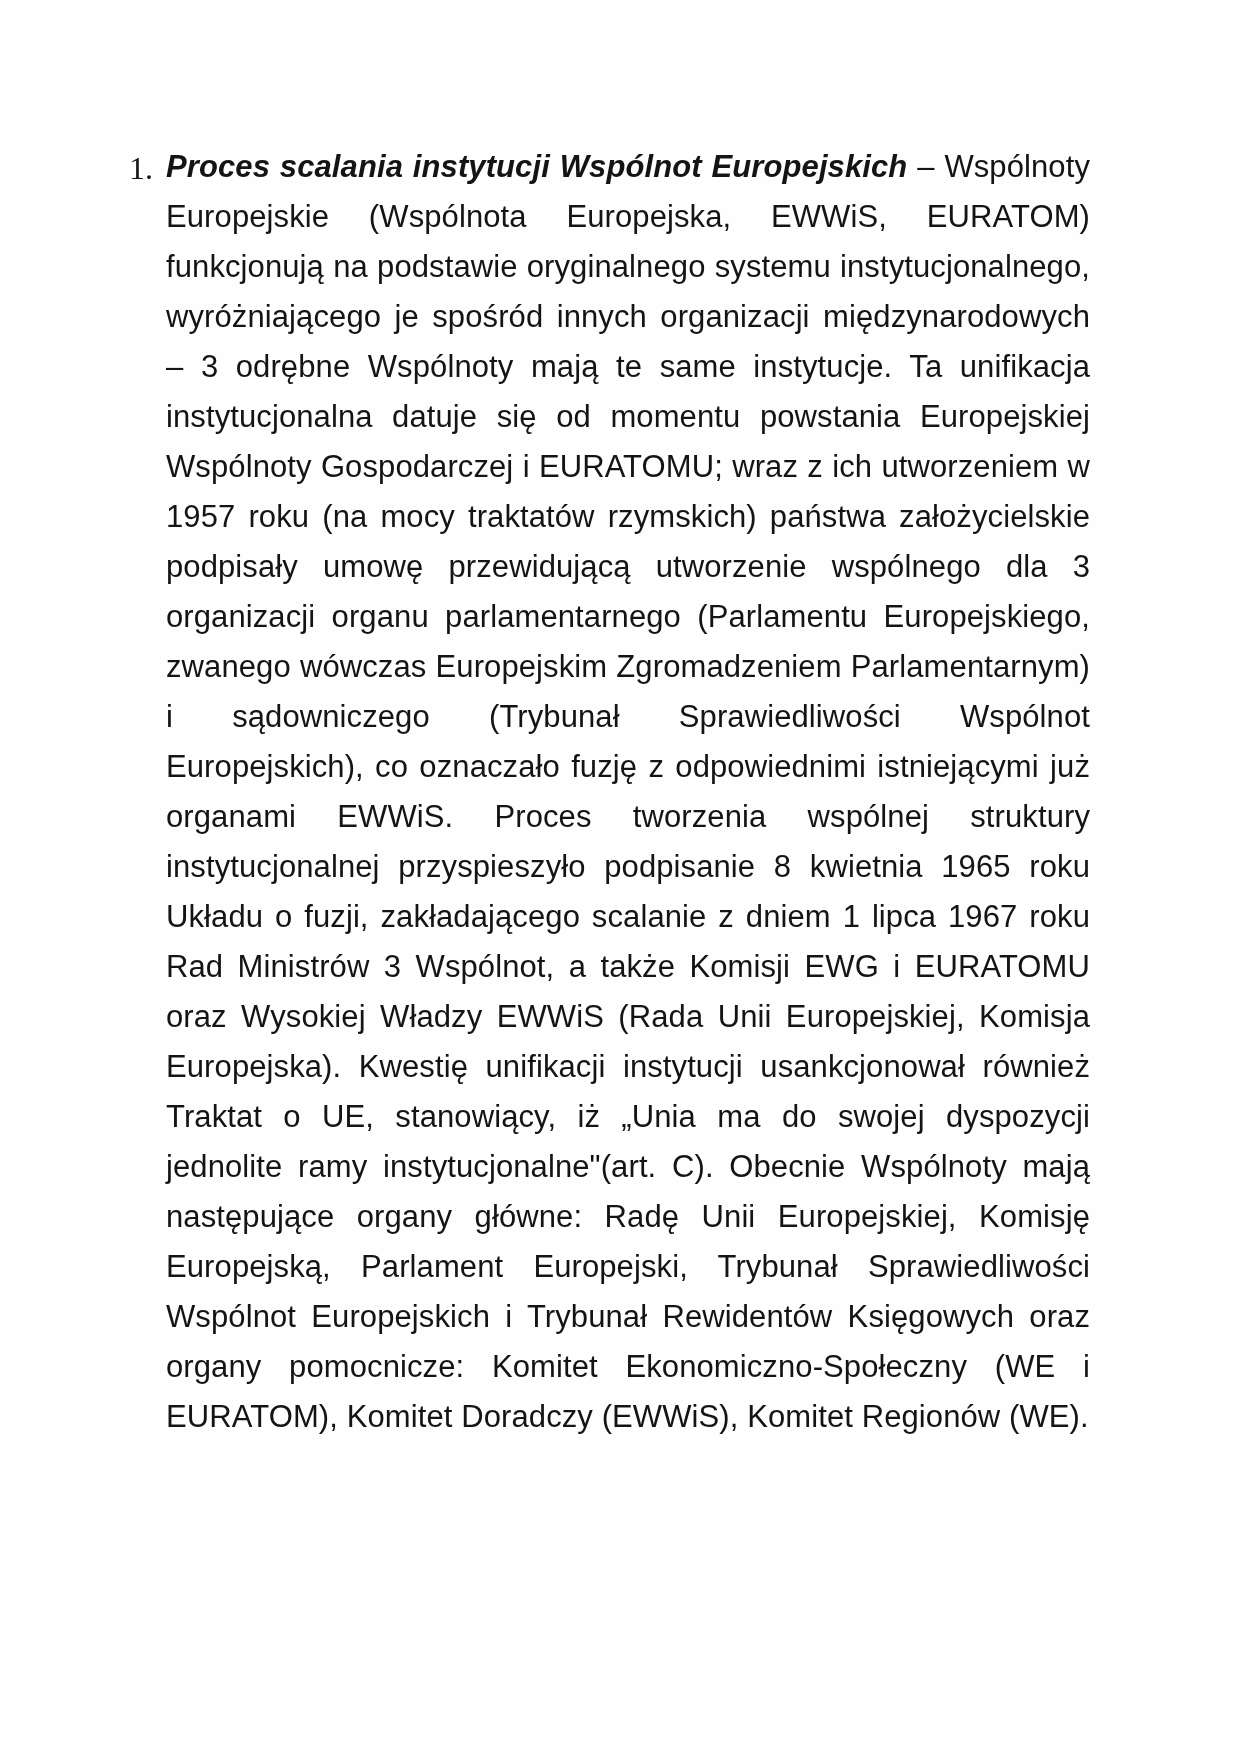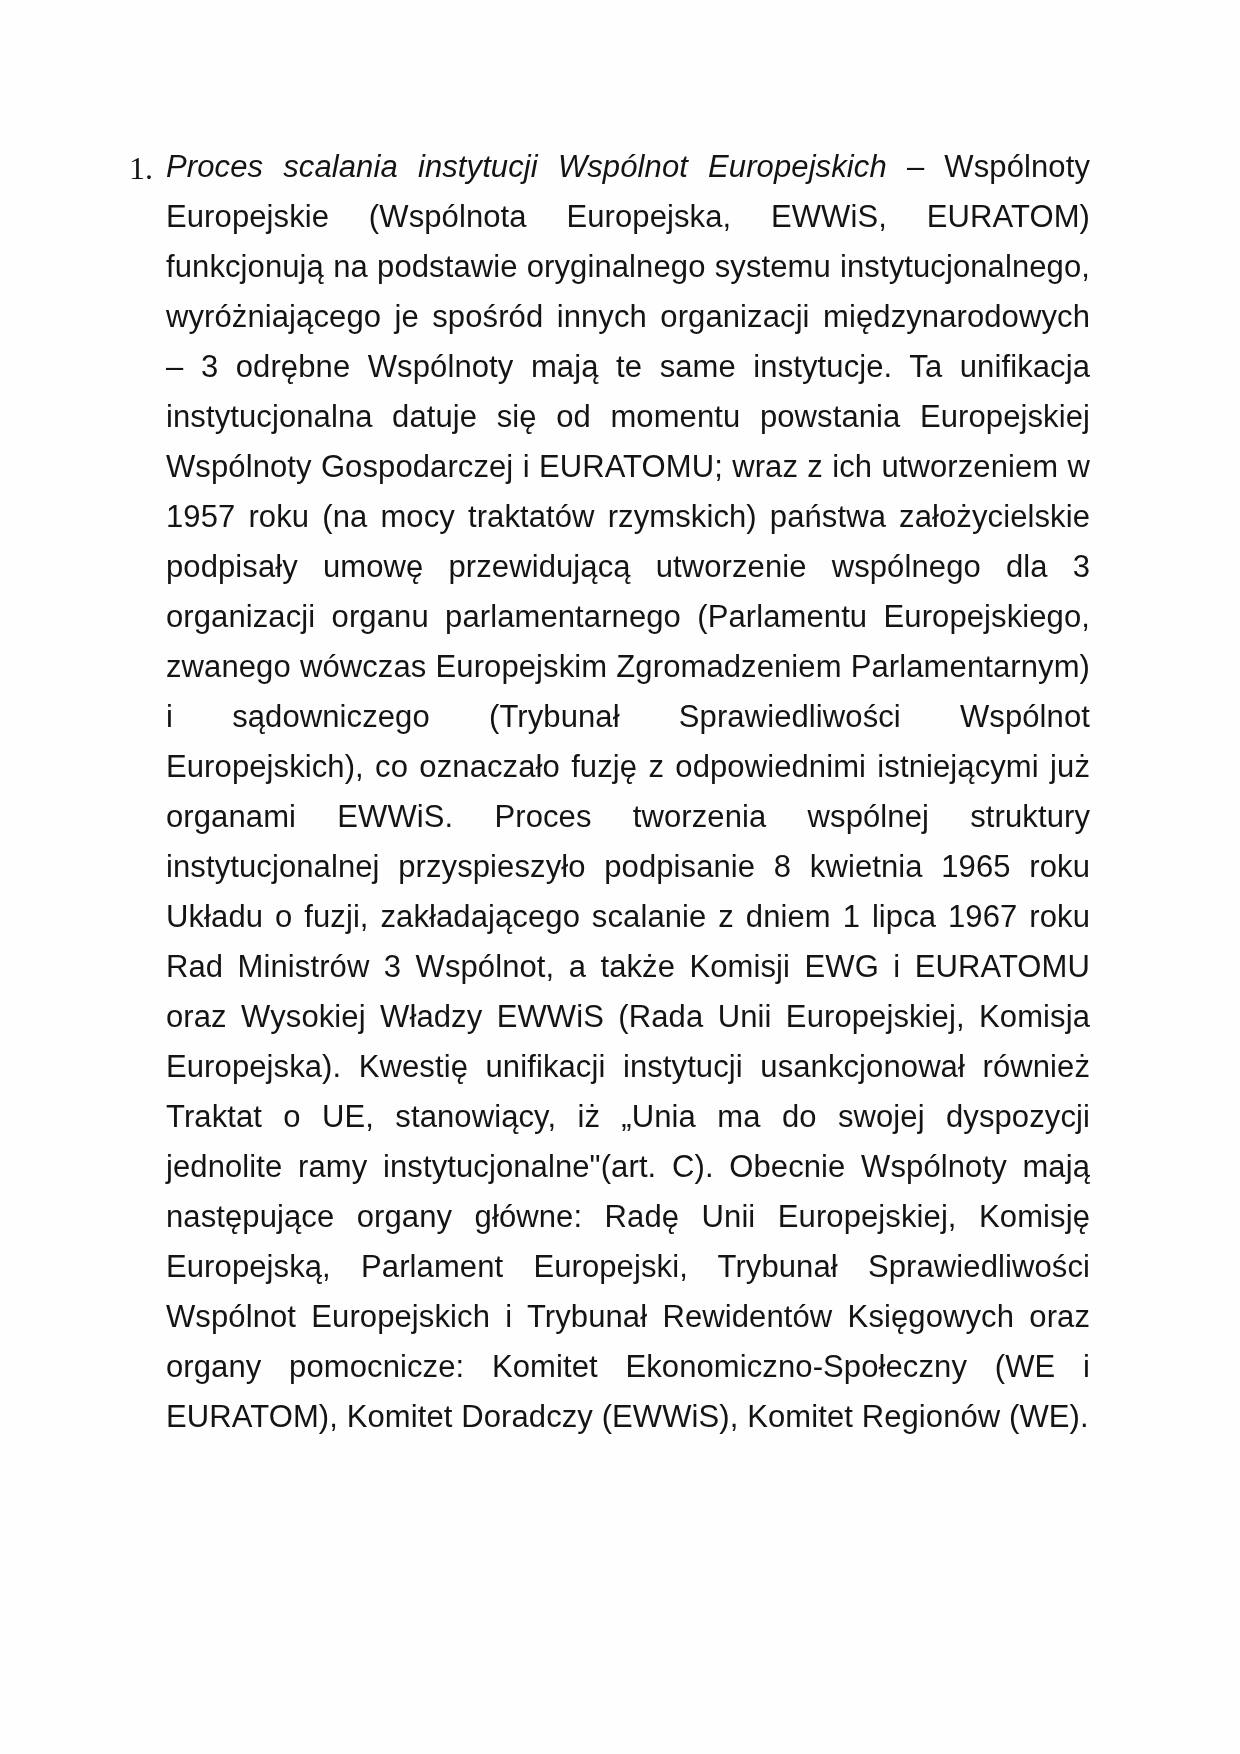--- a/index.html
+++ b/index.html
@@ -37,21 +37,21 @@
     position: absolute;
     left: -37px;
     top: 1px;
     font-family: "Liberation Serif", serif;
     font-size: 32px;
     line-height: 50px;
     font-weight: normal;
     font-style: normal;
   }
   .heading {
-    font-weight: normal;
+    font-weight: bold;
     font-style: italic;
   }
 </style>
 </head>
 <body>
 
 <div class="page">
   <div class="paragraph">
     <span class="marker">1.</span><span class="heading">Proces scalania instytucji Wspólnot Europejskich</span><span> – Wspólnoty Europejskie (Wspólnota Europejska, EWWiS, EURATOM) funkcjonują na podstawie oryginalnego systemu instytucjonalnego, wyróżniającego je spośród innych organizacji międzynarodowych – 3 odrębne Wspólnoty mają te same instytucje. Ta unifikacja instytucjonalna datuje się od momentu powstania Europejskiej Wspólnoty Gospodarczej i EURATOMU; wraz z ich utworzeniem w 1957 roku (na mocy traktatów rzymskich) państwa założycielskie podpisały umowę przewidującą utworzenie wspólnego dla 3 organizacji organu parlamentarnego (Parlamentu Europejskiego, zwanego wówczas Europejskim Zgromadzeniem Parlamentarnym) i sądowniczego (Trybunał Sprawiedliwości Wspólnot Europejskich), co oznaczało fuzję z odpowiednimi istniejącymi już organami EWWiS. Proces tworzenia wspólnej struktury instytucjonalnej przyspieszyło podpisanie 8 kwietnia 1965 roku Układu o fuzji, zakładającego scalanie z dniem 1 lipca 1967 roku Rad Ministrów 3 Wspólnot, a także Komisji EWG i EURATOMU oraz Wysokiej Władzy EWWiS (Rada Unii Europejskiej, Komisja Europejska). Kwestię unifikacji instytucji usankcjonował również Traktat o UE, stanowiący, iż „Unia ma do swojej dyspozycji jednolite ramy instytucjonalne"(art. C). Obecnie Wspólnoty mają następujące organy główne: Radę Unii Europejskiej, Komisję Europejską, Parlament Europejski, Trybunał Sprawiedliwości Wspólnot Europejskich i Trybunał Rewidentów Księgowych oraz organy pomocnicze: Komitet Ekonomiczno-Społeczny (WE i EURATOM), Komitet Doradczy (EWWiS), Komitet Regionów (WE).</span>
   </div>

